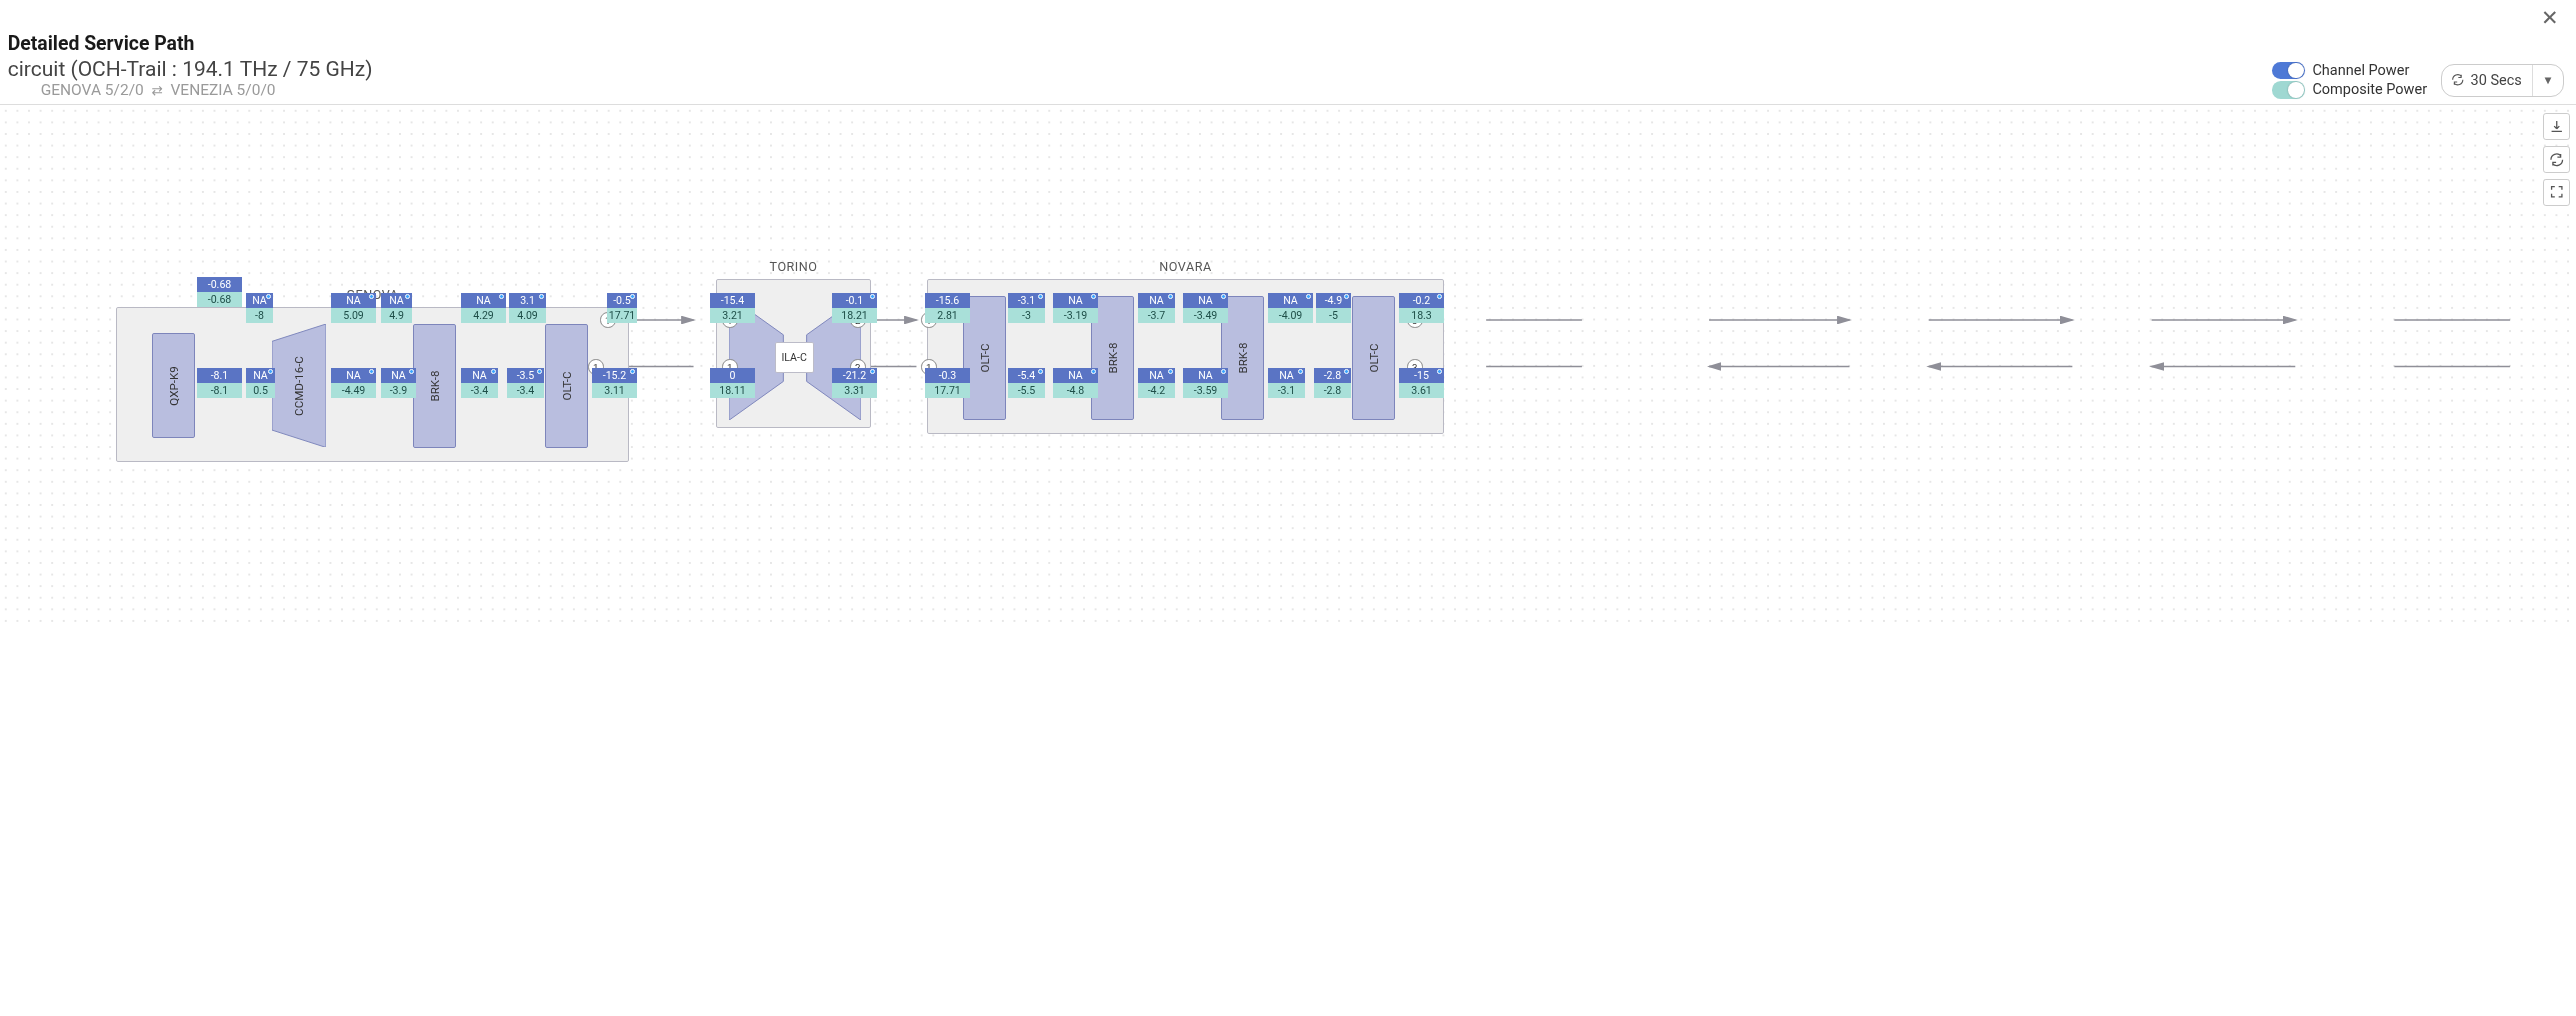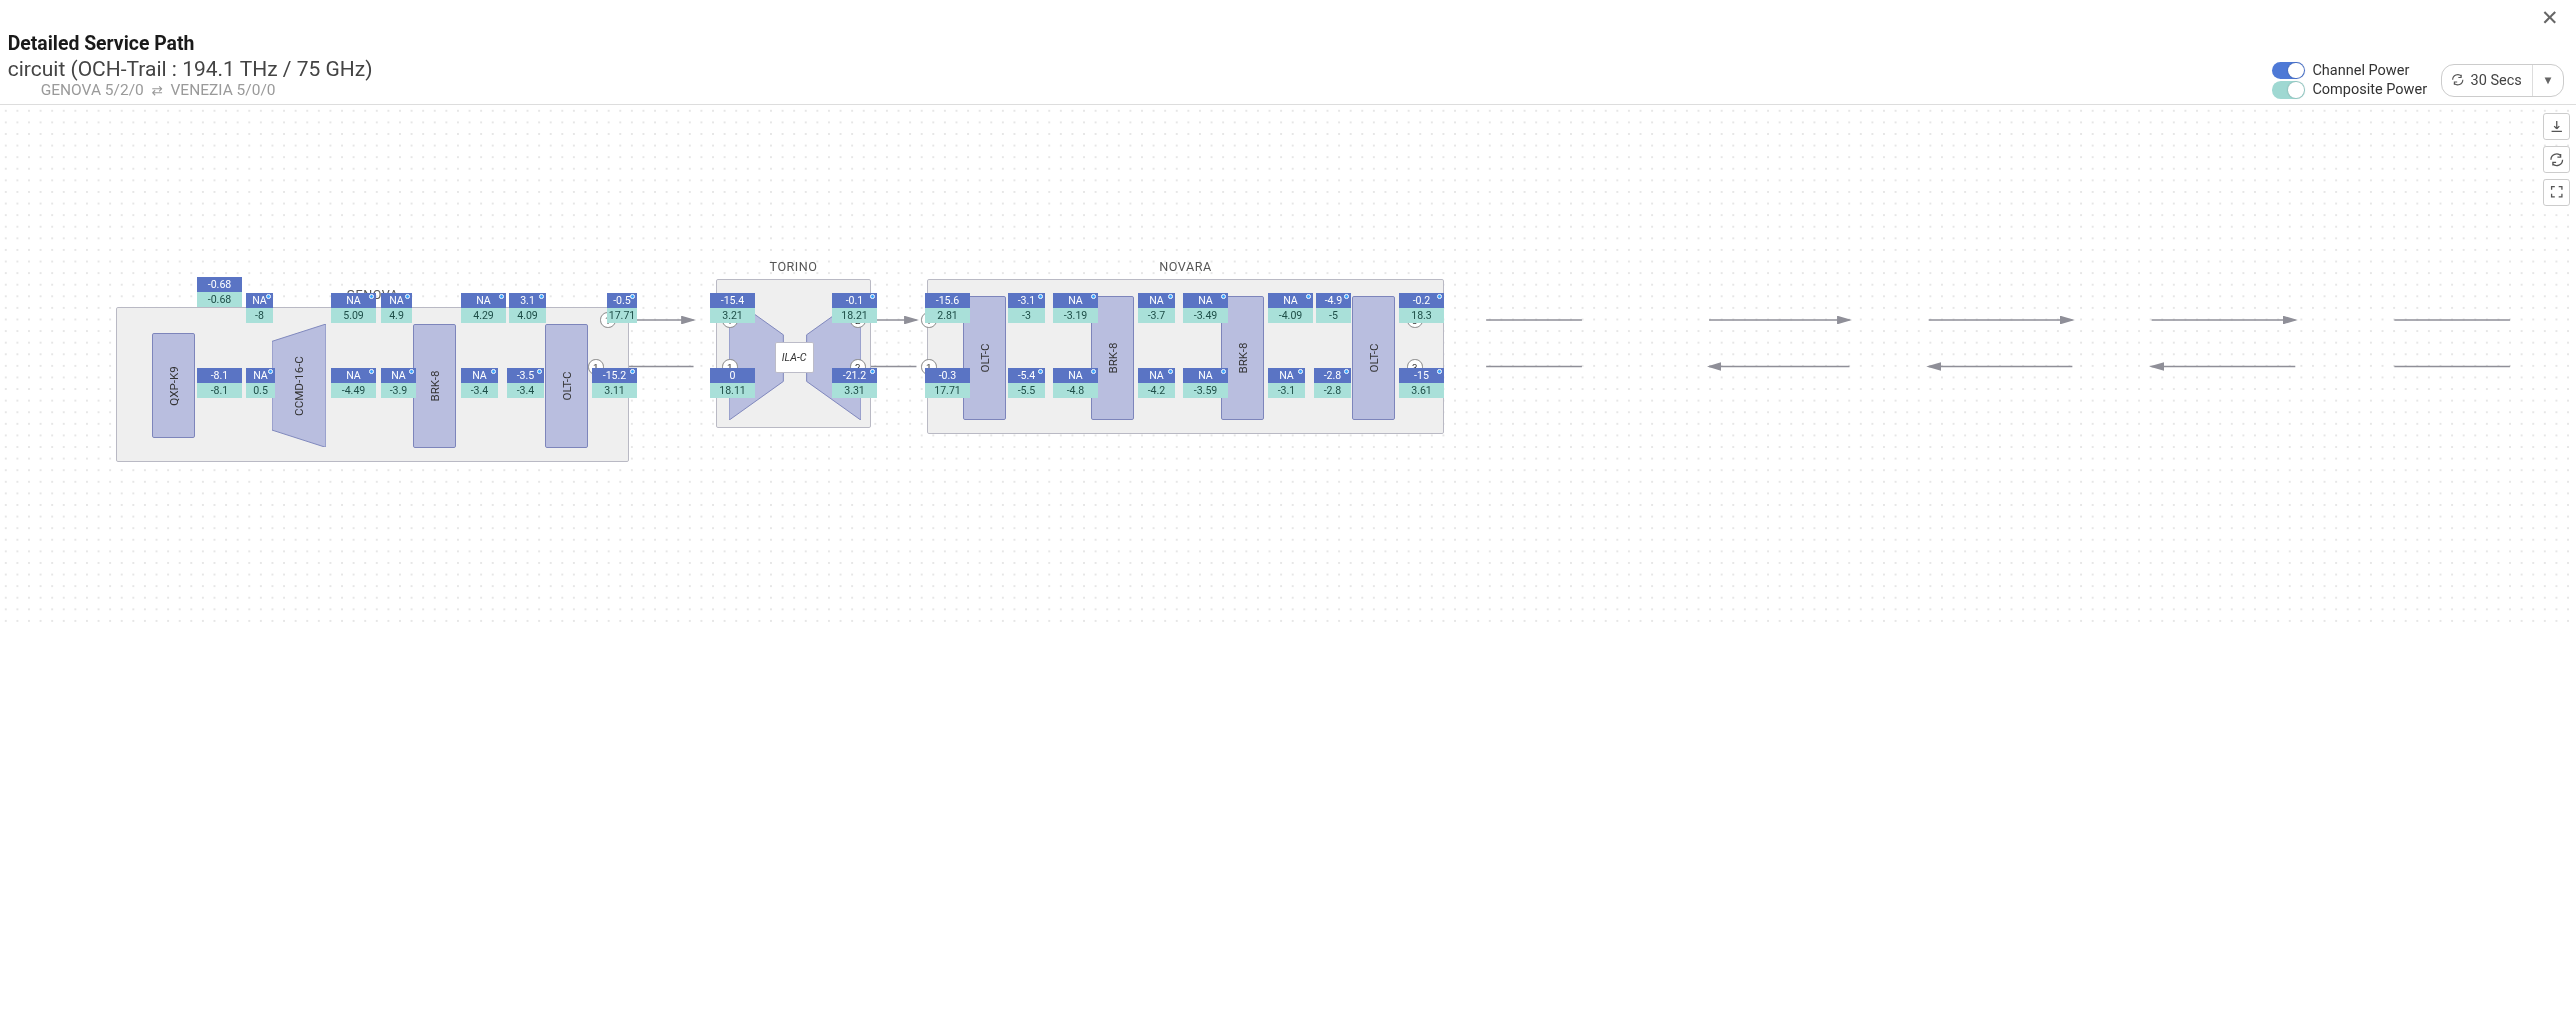--- a/index.html
+++ b/index.html
@@ -222,21 +222,21 @@
     </div>
 
     <div class="node-group" style="left:716px; top:174px; width:155px; height:149px;">
       <div class="node-group-label">TORINO</div>
 
       <div style="position:absolute; left:11.6px; top:15.5px; width:132px; height:124px;">
         <svg viewBox="0 0 136 128" preserveAspectRatio="none" style="position:absolute;inset:0;">
           <polygon points="0,0 56,40 56,88 0,128" fill="#b9bedf" stroke="#7d85bb"></polygon>
           <polygon points="136,0 80,40 80,88 136,128" fill="#b9bedf" stroke="#7d85bb"></polygon>
         </svg>
-        <div class="card white" style="left:46px; top:46px; width:39px; height:31px;font-style:italic;">
+        <div class="card white" style="left:46px; top:46px; width:39px; height:31px;">
           <div class="card-label horiz" style="font-size:10.6px">ILA-C</div>
         </div>
       </div>
     </div>
 
     <div class="node-group" style="left:927px; top:174px; width:517px; height:155px;">
       <div class="node-group-label">NOVARA</div>
 
       <div class="card" style="left:35px; top:15.5px; width:43px; height:124px;">
         <div class="card-label">OLT-C</div>

